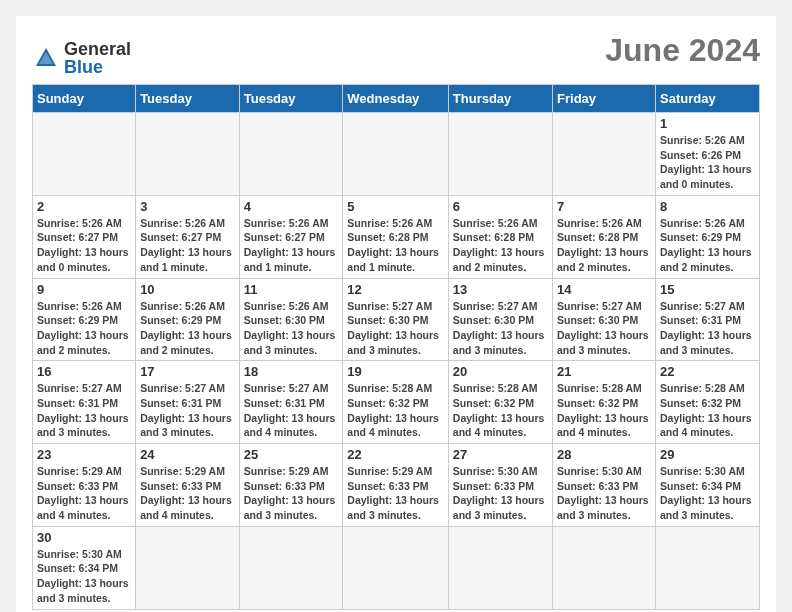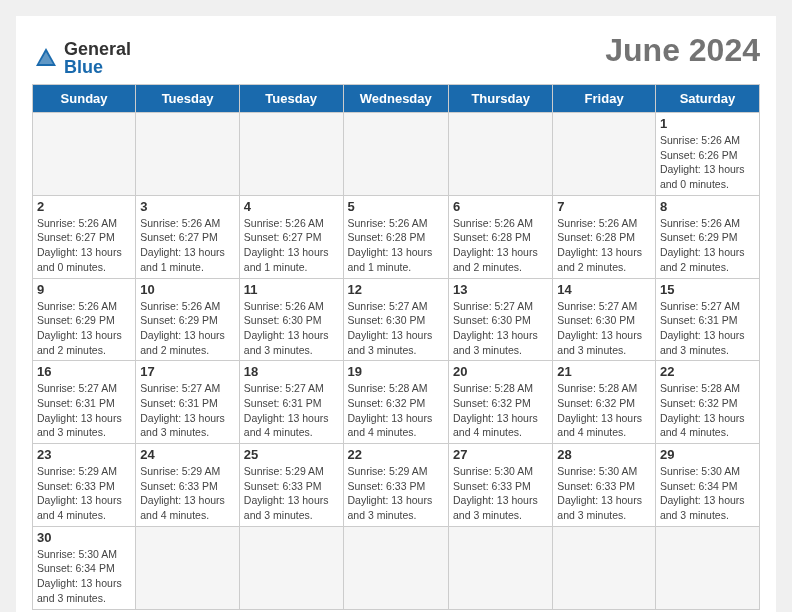--- a/index.html
+++ b/index.html
@@ -63,21 +63,21 @@
       width: 100%;
       border-collapse: collapse;
       margin-top: 8px;
     }
     .calendar th {
       background: #1a6aad;
       color: #fff;
       font-size: 13px;
       font-weight: bold;
       padding: 6px 4px;
-      text-align: center;
+      text-align: left;
       border: 1px solid #ccc;
     }
     .calendar td {
       border: 1px solid #ccc;
       vertical-align: top;
       padding: 3px 4px;
       width: 108px;
       min-height: 75px;
       background: #fff;
       font-size: 11px;
@@ -90,20 +90,21 @@
       font-size: 13px;
       font-weight: bold;
       color: #333;
       display: block;
       margin-bottom: 2px;
     }
     .day-info {
       font-size: 10.5px;
       color: #444;
       line-height: 1.4;
+      font-weight: bold;
     }
     .last-row td {
       min-height: 55px;
     }
   </style>
 </head>
 <body>
 
 <div class="page">
   <div class="header-top">

